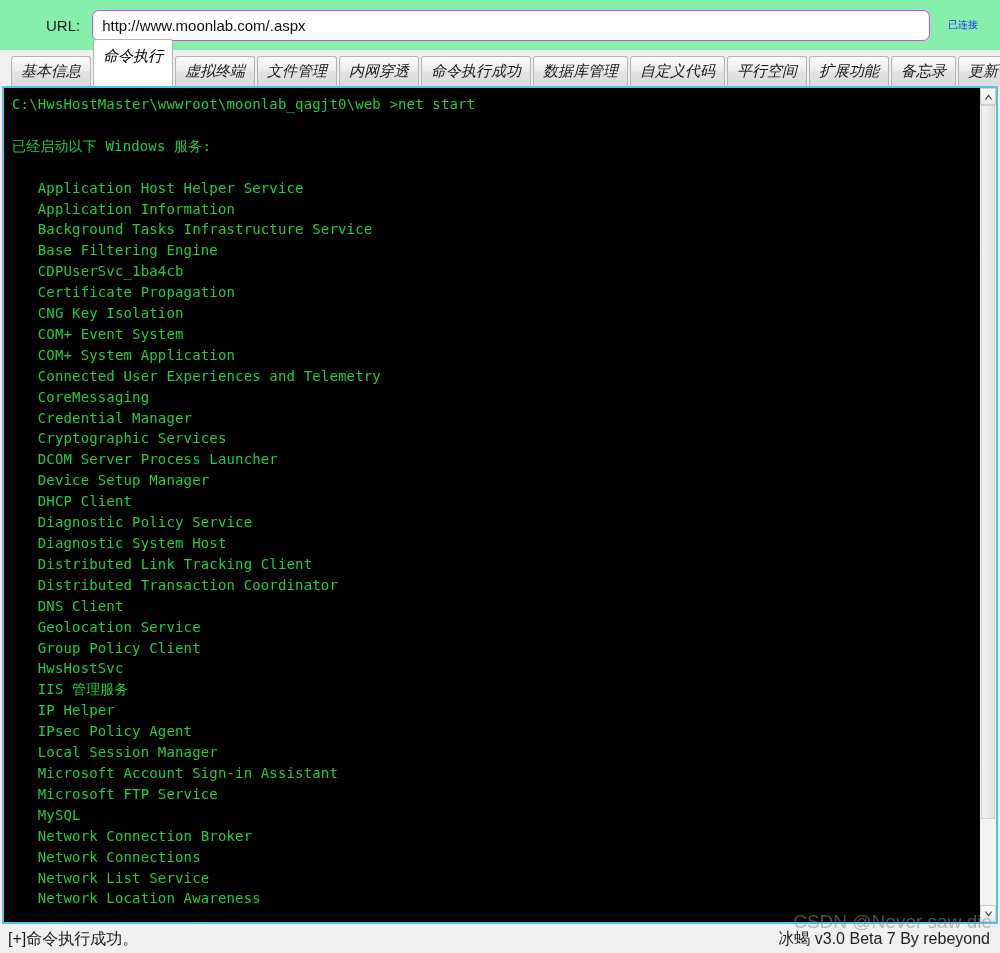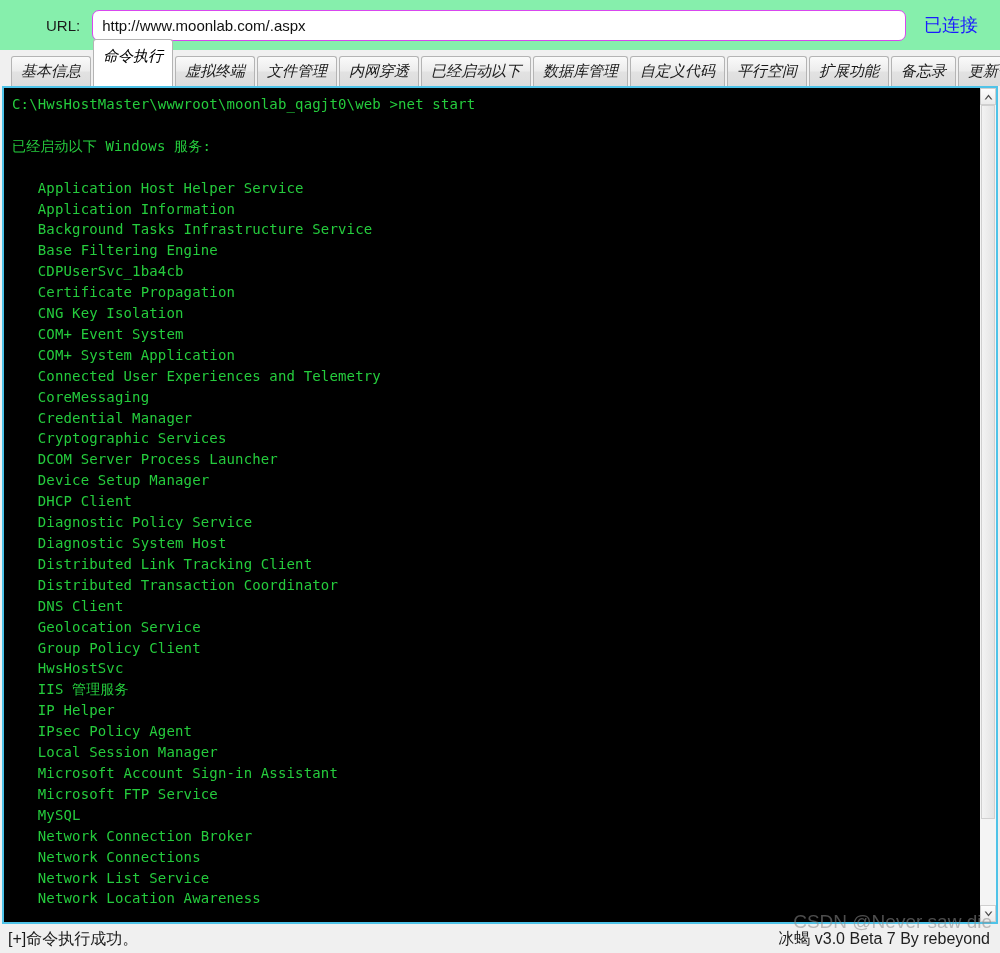--- a/index.html
+++ b/index.html
@@ -40,21 +40,21 @@
     background: #ffffff;
     font-size: 15px;
     color: #111;
     padding: 0 9px;
     font-family: "Liberation Sans", sans-serif;
     outline: none;
   }
   .conn-status {
     margin-left: 18px;
     margin-right: 8px;
-    font-size: 18px;
+    font-size: 10px;
     color: #1a1aff;
     white-space: nowrap;
     font-family: "Liberation Sans", sans-serif;
   }
 
   
   .tabstrip {
     position: relative;
     height: 36px;
     background: #f0f0f0;
@@ -185,21 +185,21 @@
   <input class="url-input" type="text" value="http://www.moonlab.com/.aspx" style="">
   <span class="conn-status">已连接</span>
 </div>
 
 <div class="tabstrip">
   <div class="tab">基本信息</div>
   <div class="tab active">命令执行</div>
   <div class="tab">虚拟终端</div>
   <div class="tab">文件管理</div>
   <div class="tab">内网穿透</div>
-  <div class="tab">已经启动以下</div>
+  <div class="tab">命令执行成功</div>
   <div class="tab">数据库管理</div>
   <div class="tab">自定义代码</div>
   <div class="tab">平行空间</div>
   <div class="tab">扩展功能</div>
   <div class="tab">备忘录</div>
   <div class="tab">更新信息</div>
 </div>
 
 <div class="term-wrap">
   <div class="term" id="term-output"><div class="line">C:\HwsHostMaster\wwwroot\moonlab_qagjt0\web &gt;net start</div><div class="line"></div><div class="line">已经启动以下 Windows 服务:</div><div class="line"></div><div class="line">   Application Host Helper Service</div><div class="line">   Application Information</div><div class="line">   Background Tasks Infrastructure Service</div><div class="line">   Base Filtering Engine</div><div class="line">   CDPUserSvc_1ba4cb</div><div class="line">   Certificate Propagation</div><div class="line">   CNG Key Isolation</div><div class="line">   COM+ Event System</div><div class="line">   COM+ System Application</div><div class="line">   Connected User Experiences and Telemetry</div><div class="line">   CoreMessaging</div><div class="line">   Credential Manager</div><div class="line">   Cryptographic Services</div><div class="line">   DCOM Server Process Launcher</div><div class="line">   Device Setup Manager</div><div class="line">   DHCP Client</div><div class="line">   Diagnostic Policy Service</div><div class="line">   Diagnostic System Host</div><div class="line">   Distributed Link Tracking Client</div><div class="line">   Distributed Transaction Coordinator</div><div class="line">   DNS Client</div><div class="line">   Geolocation Service</div><div class="line">   Group Policy Client</div><div class="line">   HwsHostSvc</div><div class="line">   IIS 管理服务</div><div class="line">   IP Helper</div><div class="line">   IPsec Policy Agent</div><div class="line">   Local Session Manager</div><div class="line">   Microsoft Account Sign-in Assistant</div><div class="line">   Microsoft FTP Service</div><div class="line">   MySQL</div><div class="line">   Network Connection Broker</div><div class="line">   Network Connections</div><div class="line">   Network List Service</div><div class="line">   Network Location Awareness</div></div>

